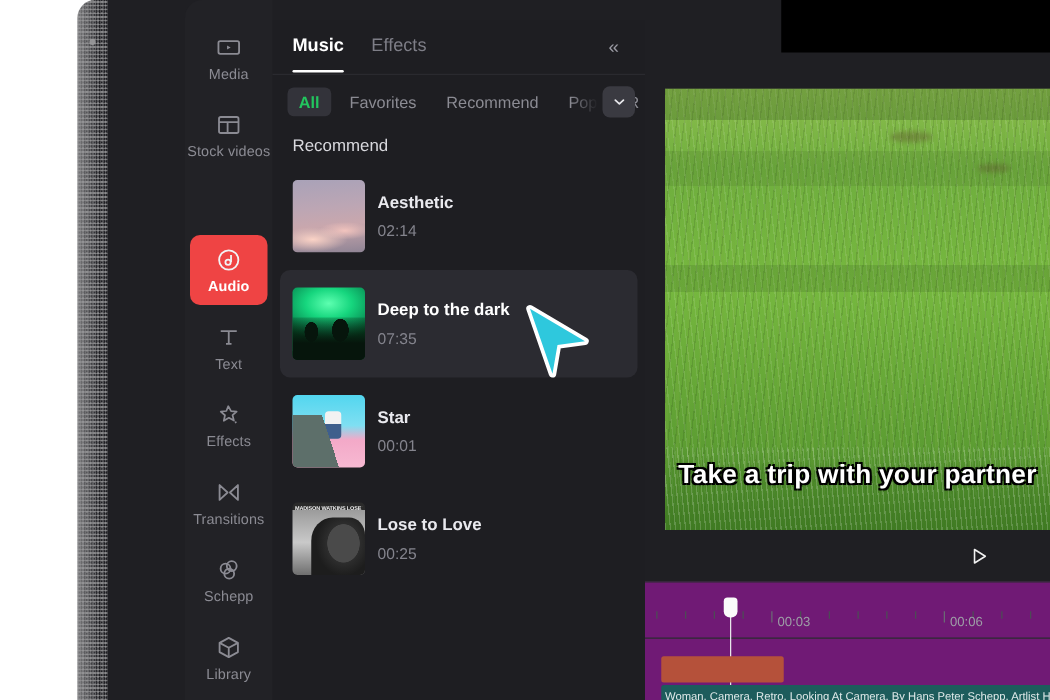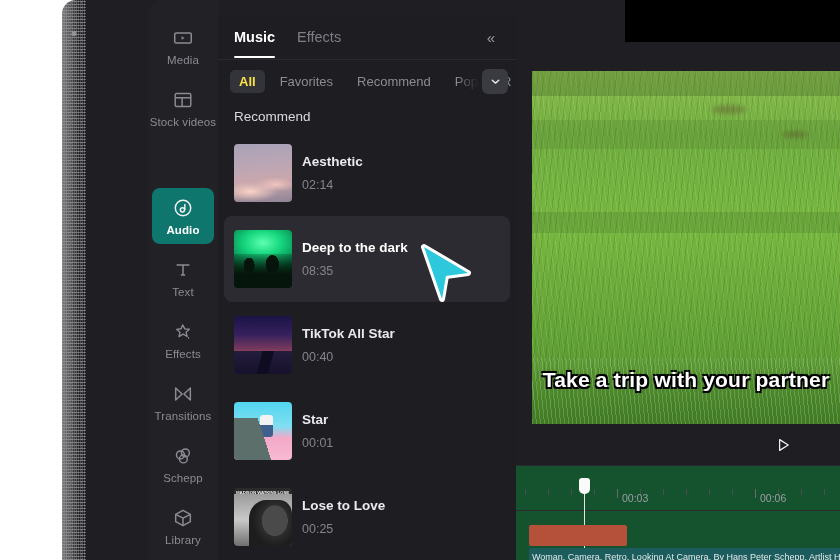--- a/index.html
+++ b/index.html
@@ -53,21 +53,21 @@
     padding-top: 18px;
     border-top-left-radius: 14px;
     justify-content: space-between;
   }
   .rail-item {
     width: 62px; height: 60px; margin-bottom: 6px;
     display: flex; flex-direction: column; align-items: center; justify-content: center;
     border-radius: 8px;
     color: #8b8b93; cursor: pointer; gap: 5px;
   }
-  .rail-item.active { background: #0f766e; color: #f2f2f4; margin-top: 46px; }
+  .rail-item.active { background: #ef4444; color: #f2f2f4; margin-top: 46px; }
   .rail-item .ico { width: 22px; height: 22px; display:block; }
   .rail-item .ico svg { display:block; width:22px; height:22px; }
   .rail-label { font-size: 11.5px; letter-spacing: .1px; white-space: nowrap; }
   .rail-item.active .rail-label { font-weight: 700; color:#ffffff; }
 
   
   .panel {
     position: absolute; left: 156px; top: 16px; width: 298px; height: 560px;
     background: #1e1e22;
   }
@@ -89,21 +89,21 @@
   }
 
   .chips {
     display: flex; align-items: center; gap: 6px;
     padding: 10px 8px 8px 12px; position: relative; overflow: hidden;
   }
   .chip {
     font-size: 13px; color: #8b8b93; padding: 4px 9px; border-radius: 5px;
     cursor: pointer; white-space: nowrap;
   }
-  .chip.active { background: #33333a; color: #fde047; font-weight: 700; }
+  .chip.active { background: #33333a; color: #22c55e; font-weight: 700; }
   .chip-more {
     position: absolute; right: 8px; top: 9px;
     width: 26px; height: 25px; border-radius: 6px; background: #3a3a41;
     display: flex; align-items: center; justify-content: center; cursor: pointer;
   }
   .chip-fade {
     position:absolute; right:34px; top:0; width:26px; height:45px;
     background: linear-gradient(90deg, rgba(30,30,34,0), #1e1e22 85%);
     pointer-events:none;
   }
@@ -233,21 +233,21 @@
   .player-bar {
     position: absolute; left: 16px; right: 0; top: 424px; height: 41px;
     background: #1f1f23; display: flex; align-items: center; justify-content: flex-end;
     padding-right: 48px;
   }
   .play-btn { width: 18px; height: 18px; color: #f0f0f0; cursor: pointer; }
 
   
   .timeline {
     position: absolute; left: 454px; top: 465px; right: 0; bottom: 0;
-    background: #14532d; border-top: 1px solid #2b2b31;
+    background: #701a75; border-top: 1px solid #2b2b31;
   }
   .ruler {
     position: absolute; left: 0; right: 0; top: 23px; height: 22px;
     border-bottom: 1px solid #2b2b31;
   }
   .tick { position: absolute; top: 0; width: 1px; height: 6px; background: #4c4c55; }
   .tick.major { height: 9px; background: #6a6a74; }
   .tlabel {
     position: absolute; top: 3px; font-size: 10.5px; color: #9d9da6;
     font-family: "Liberation Sans", sans-serif; white-space: nowrap;
@@ -397,31 +397,24 @@
           <div class="tmeta">
             <div class="tname">Aesthetic</div>
             <div class="tdur">02:14</div>
           </div>
         </div>
 
         <div class="track selected">
           <div class="art art-deep"></div>
           <div class="tmeta">
             <div class="tname">Deep to the dark</div>
-            <div class="tdur">08:35</div>
+            <div class="tdur">07:35</div>
           </div>
         </div>
 
-        <div class="track">
-          <div class="art art-tiktok"></div>
-          <div class="tmeta">
-            <div class="tname">TikTok All Star</div>
-            <div class="tdur">00:40</div>
-          </div>
-        </div>
 
         <div class="track">
           <div class="art art-star">
               <div class="figure"></div>
             </div>
           <div class="tmeta">
             <div class="tname">Star</div>
             <div class="tdur">00:01</div>
           </div>
         </div>

